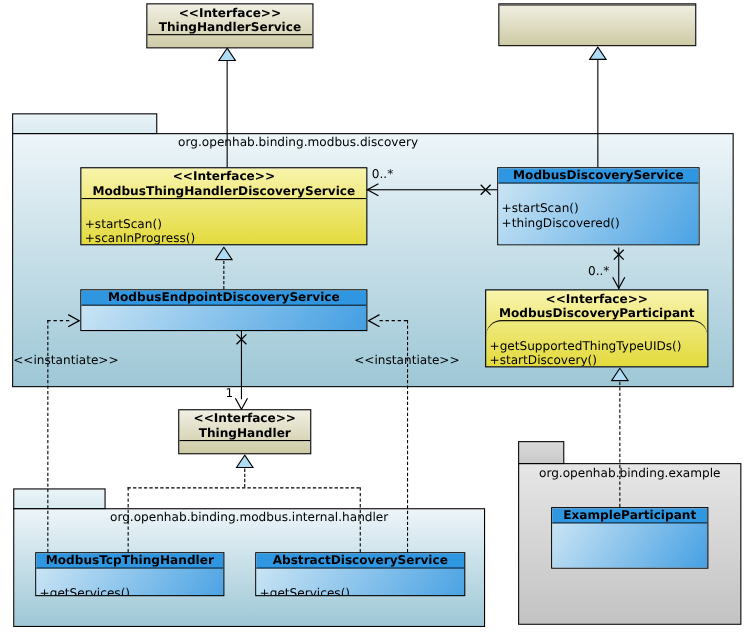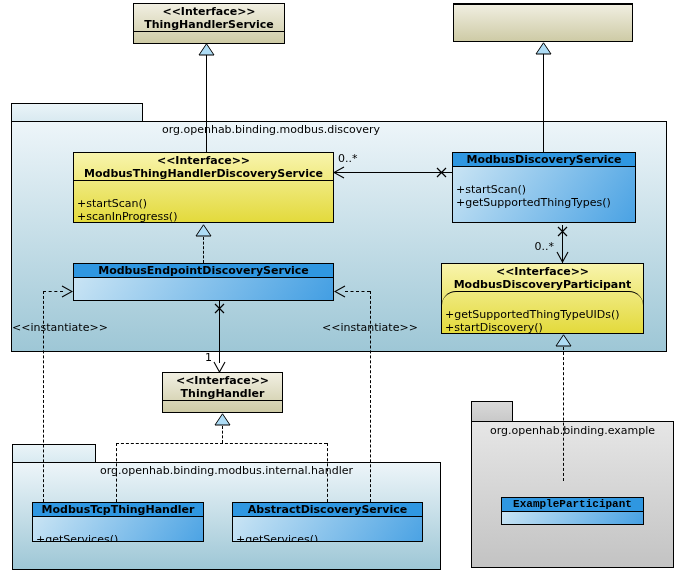--- a/index.html
+++ b/index.html
@@ -134,21 +134,21 @@
     <div class="compartment pad-top" style="height:40px;">
       <div class="m">+startScan()</div>
       <div class="m">+scanInProgress()</div>
     </div>
   </div>
 
   <div class="cls" style="left:452px;top:152px;width:184px;height:71px;">
     <div class="bluehdr">ModbusDiscoveryService</div>
     <div class="bluebody pad-top">
       <div class="m">+startScan()</div>
-      <div class="m">+getSupportedThingTypes()</div>
+      <div class="m">+thingDiscovered()</div>
     </div>
   </div>
 
   <div class="cls" style="left:73px;top:263px;width:261px;height:38px;">
     <div class="bluehdr">ModbusEndpointDiscoveryService</div>
     <div class="bluebody"></div>
   </div>
 
   <div class="cls yellow" style="left:441px;top:263px;width:203px;height:71px;">
     <div class="hdr">
@@ -176,21 +176,21 @@
     </div>
   </div>
 
   <div class="cls" style="left:232px;top:502px;width:191px;height:40px;">
     <div class="bluehdr">AbstractDiscoveryService</div>
     <div class="bluebody pad-top">
       <div class="m">+getServices()</div>
     </div>
   </div>
 
-  <div class="cls" style="left:501px;top:497px;width:143px;height:28px;font-family:Liberation Mono, monospace;">
+  <div class="cls" style="left:501px;top:461px;width:143px;height:56px;">
     <div class="bluehdr">ExampleParticipant</div>
     <div class="bluebody"></div>
   </div>
 
   <div class="lbl" style="left:338px;top:153px;">0..*</div>
   <div class="lbl" style="left:528px;top:241px;width:26px;text-align:right;">0..*</div>
   <div class="lbl" style="left:190px;top:352px;width:22px;text-align:right;">1</div>
   <div class="lbl" style="left:12px;top:322px;">&lt;&lt;instantiate&gt;&gt;</div>
   <div class="lbl" style="left:322px;top:322px;">&lt;&lt;instantiate&gt;&gt;</div>
 

